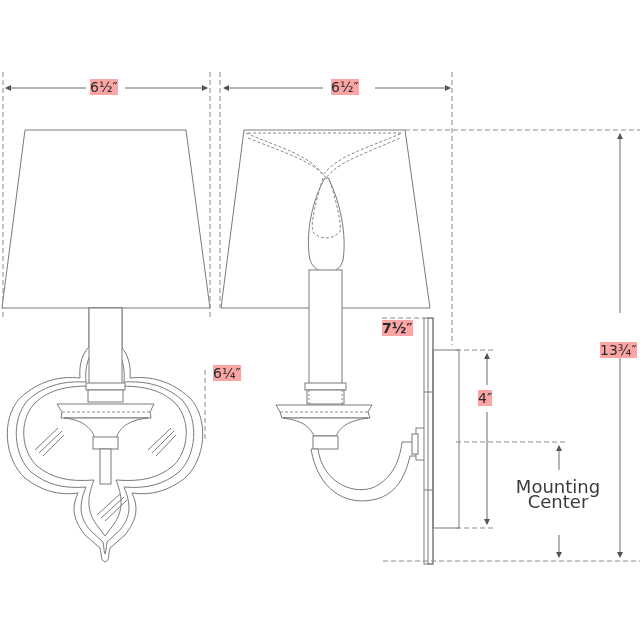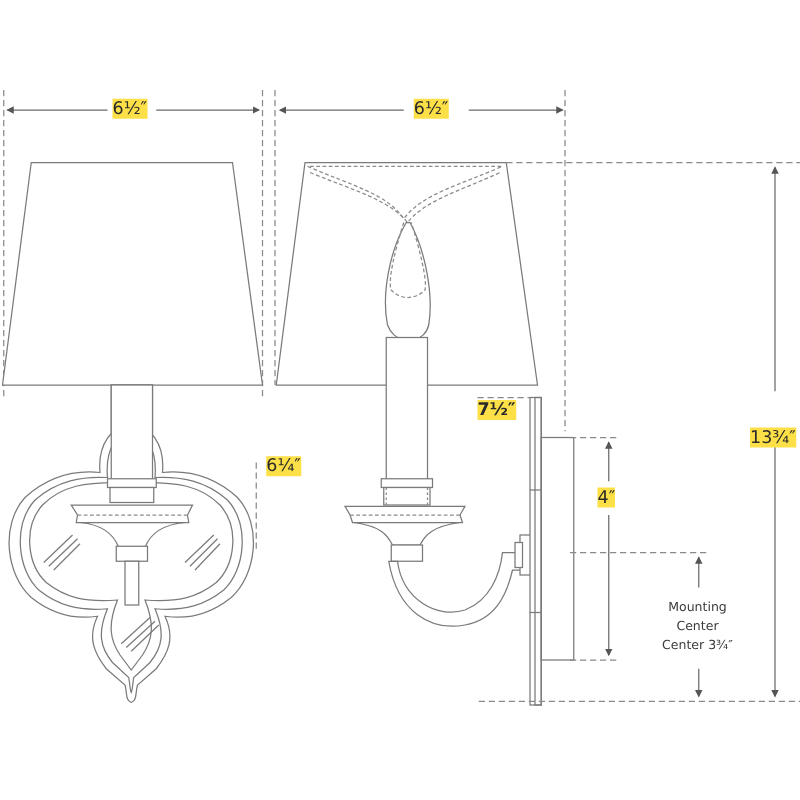--- a/index.html
+++ b/index.html
@@ -2,22 +2,22 @@
 <html><head>
 <meta charset="utf-8">
 <style>
   html, body { margin:0; padding:0; background:#ffffff; }
   body { width:640px; height:640px; position:relative; overflow:hidden; font-family:"DejaVu Sans", sans-serif; }
   svg { position:absolute; left:0; top:0; }
   .ln { stroke:#7a7a7a; stroke-width:1; fill:none; }
   .lnf { stroke:#7a7a7a; stroke-width:1; fill:#ffffff; }
   .dash { stroke:#8a8a8a; stroke-width:1; fill:none; stroke-dasharray:5 3; }
   .dim { stroke:#6a6a6a; stroke-width:1; fill:none; }
-  .lbl { position:absolute; color:#2a2a2a; font-size:14px; line-height:16px; white-space:nowrap; background:#fde047; }
-  .mp { position:absolute; color:#3a3a3a; font-size:10px; line-height:15px; text-align:center; width:110px; background:#fff; }
+  .lbl { position:absolute; color:#2a2a2a; font-size:14px; line-height:16px; white-space:nowrap; background:#fca5a5; }
+  .mp { position:absolute; color:#3a3a3a; font-size:18px; line-height:15px; text-align:center; width:110px; background:#fff; }
 </style>
 </head>
 <body>
 
 <svg width="640" height="640" viewBox="0 0 640 640">
   <defs>
     <marker id="arr" viewBox="0 0 6 6" refX="5" refY="3" markerWidth="6" markerHeight="6" orient="auto-start-reverse">
       <path d="M0,0 L6,3 L0,6 z" fill="#555"></path>
     </marker>
   </defs>
@@ -160,14 +160,13 @@
 
 <div class="lbl" style="left:90px;top:79px;">6½″</div>
 <div class="lbl" style="left:213px;top:365px;">6¼″</div>
 <div class="lbl" style="left:331px;top:79px;">6½″</div>
 <div class="lbl" style="left:382px;top:320px;font-weight:bold;">7½″</div>
 <div class="lbl" style="left:600px;top:342px;">13¾″</div>
 <div class="lbl" style="left:478px;top:390px;">4″</div>
 <div class="mp" style="left:503px;top:479px;">
   <div>Mounting</div>
   <div>Center</div>
-  <div>Center 3¾″</div>
 </div>
 
 </body></html>

